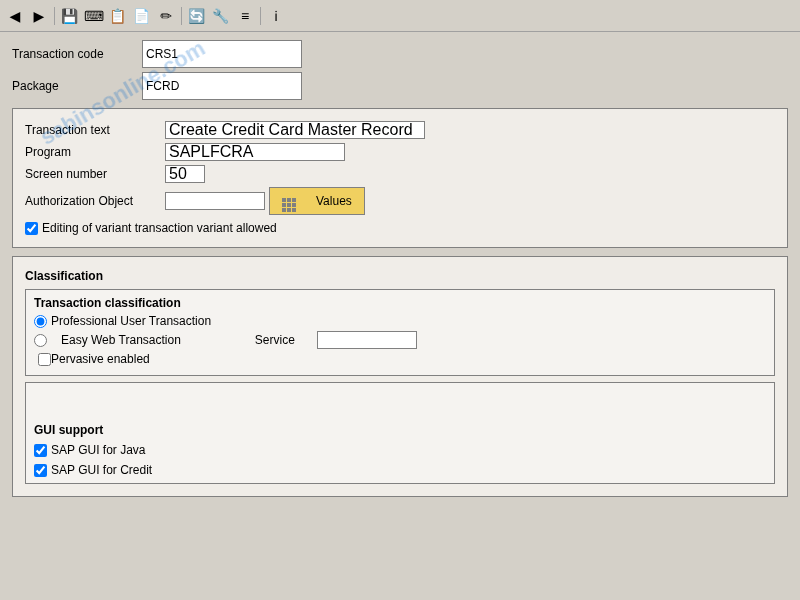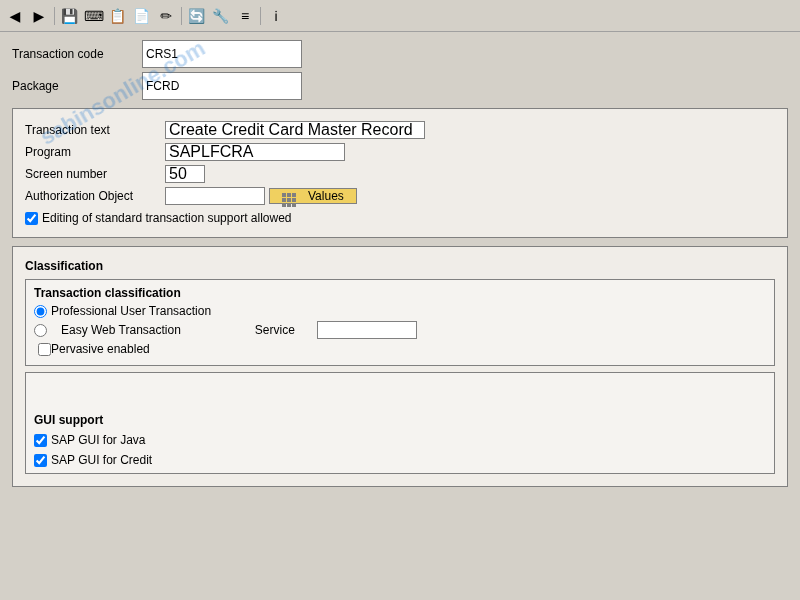--- a/index.html
+++ b/index.html
@@ -102,24 +102,24 @@
     .input-screen { width: 40px; }
     .input-authobj { width: 100px; }
 
     
     .values-btn {
       background: #f0d060;
       border: 1px solid #808080;
       padding: 1px 12px;
       font-size: 12px;
       cursor: pointer;
-      height: 16px;
-      display: flex;
-      align-items: center;
-      gap: 12px;
+      height: 28px;
+      display: flex;
+      align-items: center;
+      gap: 20px;
       margin-left: 4px;
     }
 
     
     .checkbox-row {
       display: flex;
       align-items: center;
       margin-top: 6px;
       font-size: 12px;
     }
@@ -284,21 +284,21 @@
               <span class="grid-cell"></span>
               <span class="grid-cell"></span>
           </span>
         </span>
         <span>Values</span>
       </button>
     </div>
 
     <div class="checkbox-row">
       <input type="checkbox" checked="" style="">
-      <span>Editing of standard transaction support allowed</span>
+      <span>Editing of variant transaction variant allowed</span>
     </div>
 
   </div>
 
   <div class="section-panel">
     <div class="section-title">Classification</div>
 
     <div class="subsection-panel">
       <div class="subsection-title">Transaction classification</div>
 

